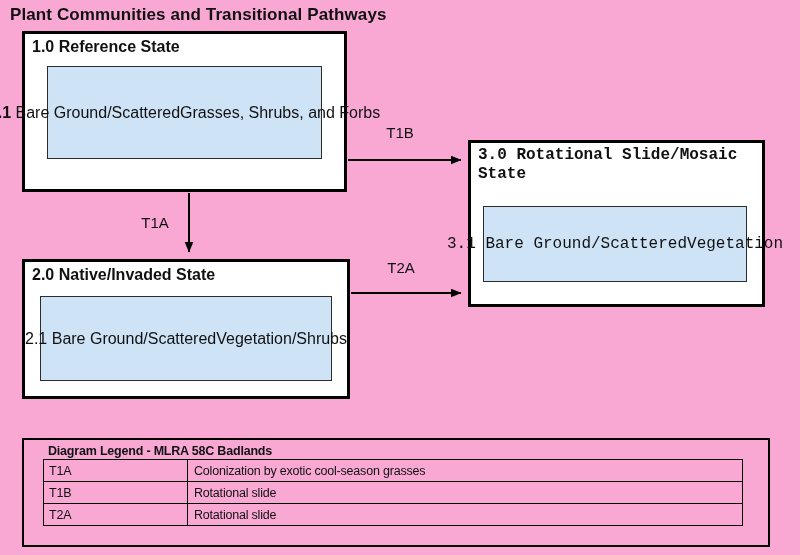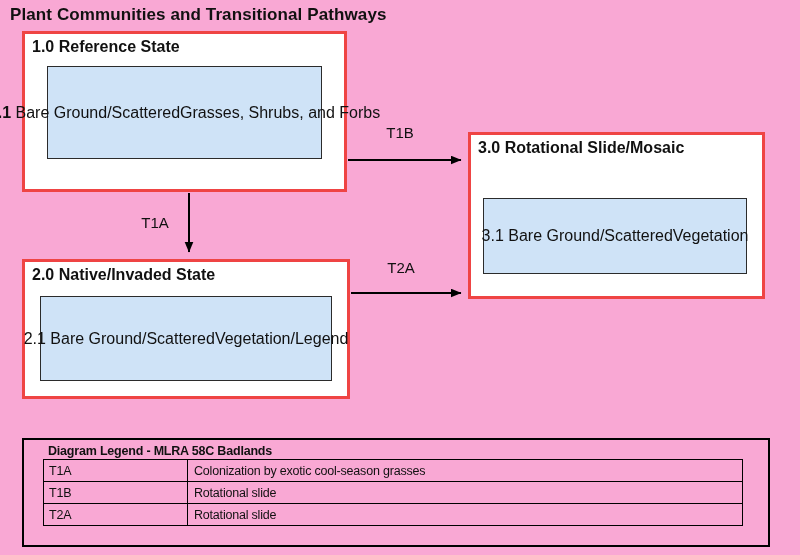--- a/index.html
+++ b/index.html
@@ -25,26 +25,26 @@
     font-size: 17px;
     font-weight: bold;
     letter-spacing: 0.1px;
     white-space: nowrap;
   }
 
   
   .state-box {
     position: absolute;
     background: #ffffff;
-    border: 3px solid #ef4444;
+    border: 3px solid #000000;
     box-sizing: border-box;
   }
   #state-1 { left: 22px;  top: 31px;  width: 325px; height: 161px; }
   #state-2 { left: 22px;  top: 259px; width: 328px; height: 140px; }
-  #state-3 { left: 468px; top: 132px; width: 297px; height: 167px; }
+  #state-3 { left: 468px; top: 140px; width: 297px; height: 167px; font-family: Liberation Mono, monospace; }
 
   .state-title {
     position: absolute;
     left: 7px;
     top: 3px;
     font-size: 16px;
     font-weight: bold;
     line-height: 19px;
   }
   .state-title div { white-space: nowrap; }
@@ -142,27 +142,28 @@
       <div class="line">Grasses, Shrubs, and Forbs</div>
     </div>
   </div>
 
   <div id="state-2" class="state-box">
     <div class="state-title">
       <div>2.0 Native/Invaded State</div>
     </div>
     <div id="community-2" class="community-box">
       <div class="line"><span>2.1</span>&nbsp;<span>Bare Ground/Scattered</span></div>
-      <div class="line">Vegetation/Legend</div>
+      <div class="line">Vegetation/Shrubs</div>
     </div>
   </div>
 
   <div id="state-3" class="state-box">
     <div class="state-title">
       <div>3.0 Rotational Slide/Mosaic</div>
+      <div>State</div>
     </div>
     <div id="community-3" class="community-box">
       <div class="line"><span>3.1</span>&nbsp;<span>Bare Ground/Scattered</span></div>
       <div class="line">Vegetation</div>
     </div>
   </div>
 
   <svg id="arrow-layer" width="800" height="555" aria-hidden="true">
     <defs>
       <marker id="ah" markerUnits="userSpaceOnUse" markerWidth="12" markerHeight="10" refX="10.5" refY="4.5" orient="auto">

